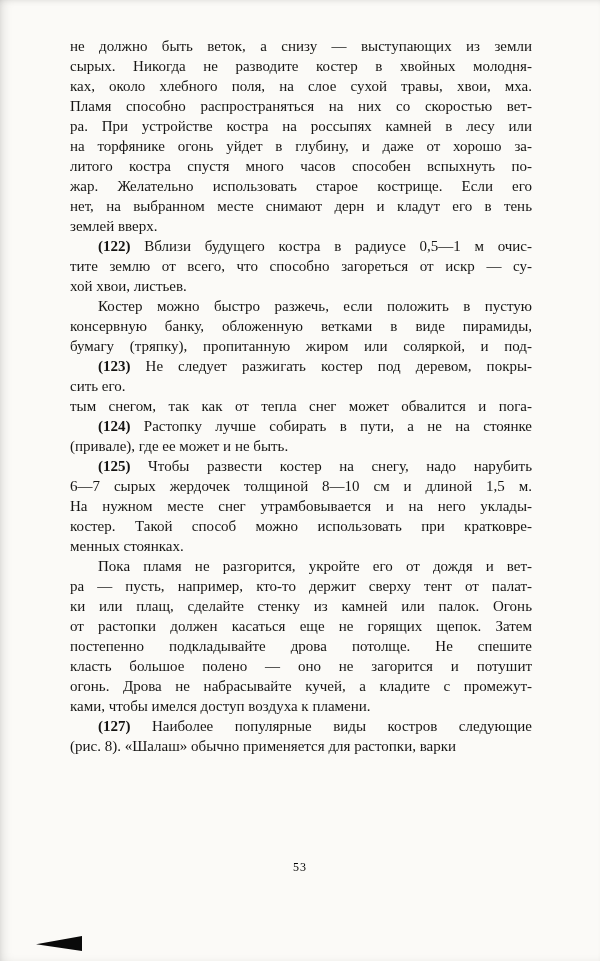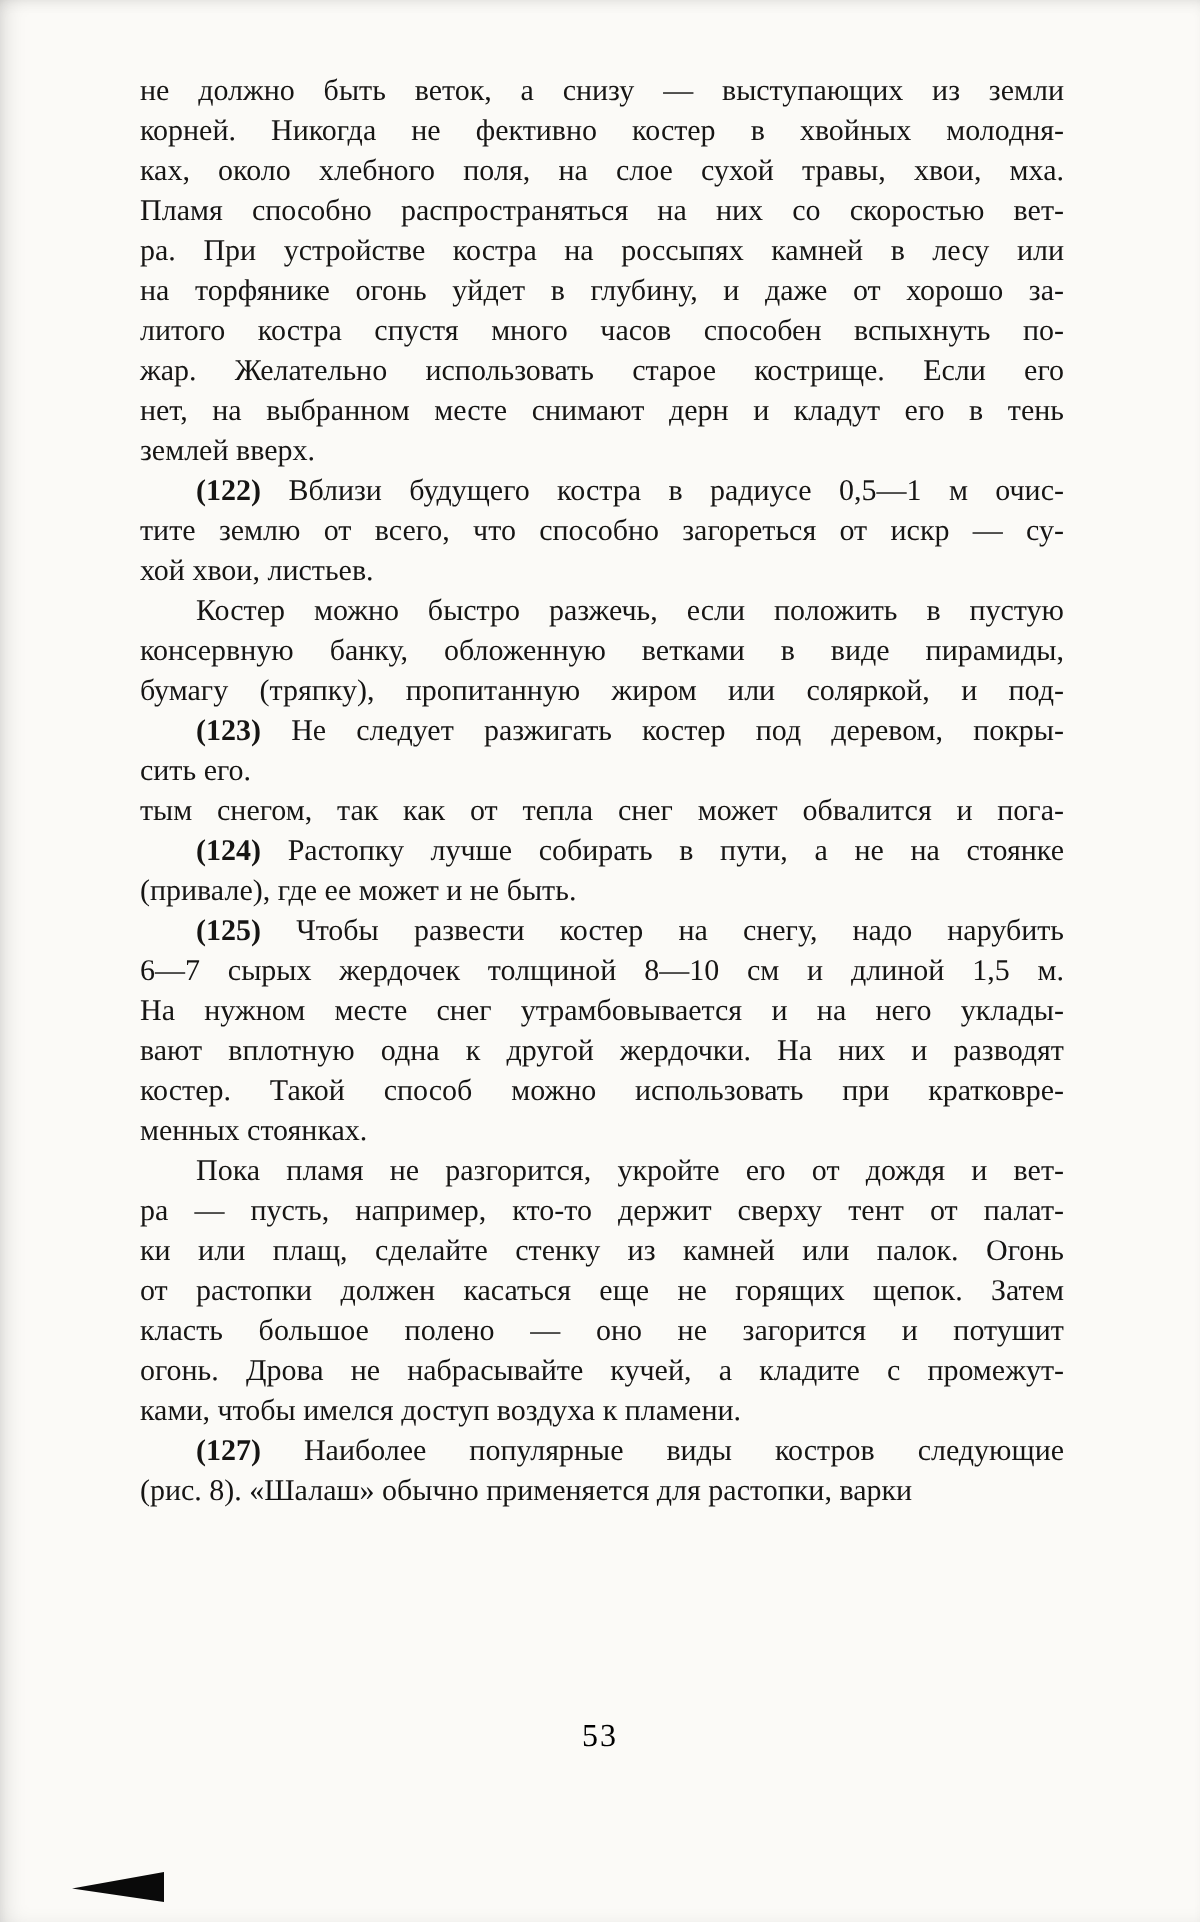--- a/index.html
+++ b/index.html
@@ -43,42 +43,42 @@
   .ref-num {
     font-weight: bold;
     margin-top: 32px;
   }
   .page-number {
     position: absolute;
     top: 860px;
     left: 0;
     width: 100%;
     text-align: center;
-    font-size: 16px;
+    font-size: 12px;
     letter-spacing: 1px;
     color: #000000;
   }
   .corner-mark {
     position: absolute;
     left: 36px;
     top: 936px;
     width: 46px;
     height: 15px;
     background: #0a0a0a;
     clip-path: polygon(0 55%, 100% 0, 100% 100%);
   }
 </style>
 </head>
 <body>
 
 <div class="page">
   <div class="text-block">
       <div class="paragraph">
         <div class="line">не должно быть веток, а снизу — выступающих из земли</div>
-        <div class="line">корней. Никогда не фективно костер в хвойных молодня-</div>
+        <div class="line">сырых. Никогда не разводите костер в хвойных молодня-</div>
         <div class="line">ках, около хлебного поля, на слое сухой травы, хвои, мха.</div>
         <div class="line">Пламя способно распространяться на них со скоростью вет-</div>
         <div class="line">ра. При устройстве костра на россыпях камней в лесу или</div>
         <div class="line">на торфянике огонь уйдет в глубину, и даже от хорошо за-</div>
         <div class="line">литого костра спустя много часов способен вспыхнуть по-</div>
         <div class="line">жар. Желательно использовать старое кострище. Если его</div>
         <div class="line">нет, на выбранном месте снимают дерн и кладут его в тень</div>
         <div class="line last">землей вверх.</div>
       </div>
       <div class="paragraph">
@@ -97,29 +97,29 @@
         <div class="line">тым снегом, так как от тепла снег может обвалится и пога-</div>
       </div>
       <div class="paragraph">
         <div class="line indent"><span class="ref-num">(124)</span> Растопку лучше собирать в пути, а не на стоянке</div>
         <div class="line last">(привале), где ее может и не быть.</div>
       </div>
       <div class="paragraph">
         <div class="line indent"><span class="ref-num">(125)</span> Чтобы развести костер на снегу, надо нарубить</div>
         <div class="line">6—7 сырых жердочек толщиной 8—10 см и длиной 1,5 м.</div>
         <div class="line">На нужном месте снег утрамбовывается и на него уклады-</div>
-        <div class="line">вают вплотную одна к другой жердочки. На них и разводят</div>
         <div class="line">костер. Такой способ можно использовать при кратковре-</div>
         <div class="line last">менных стоянках.</div>
       </div>
       <div class="paragraph">
         <div class="line indent">Пока пламя не разгорится, укройте его от дождя и вет-</div>
         <div class="line">ра — пусть, например, кто-то держит сверху тент от палат-</div>
         <div class="line">ки или плащ, сделайте стенку из камней или палок. Огонь</div>
         <div class="line">от растопки должен касаться еще не горящих щепок. Затем</div>
+        <div class="line">постепенно подкладывайте дрова потолще. Не спешите</div>
         <div class="line">класть большое полено — оно не загорится и потушит</div>
         <div class="line">огонь. Дрова не набрасывайте кучей, а кладите с промежут-</div>
         <div class="line last">ками, чтобы имелся доступ воздуха к пламени.</div>
       </div>
       <div class="paragraph">
         <div class="line indent"><span class="ref-num">(127)</span> Наиболее популярные виды костров следующие</div>
         <div class="line last">(рис. 8). «Шалаш» обычно применяется для растопки, варки</div>
       </div>
     </div>
   <div class="page-number">53</div>

